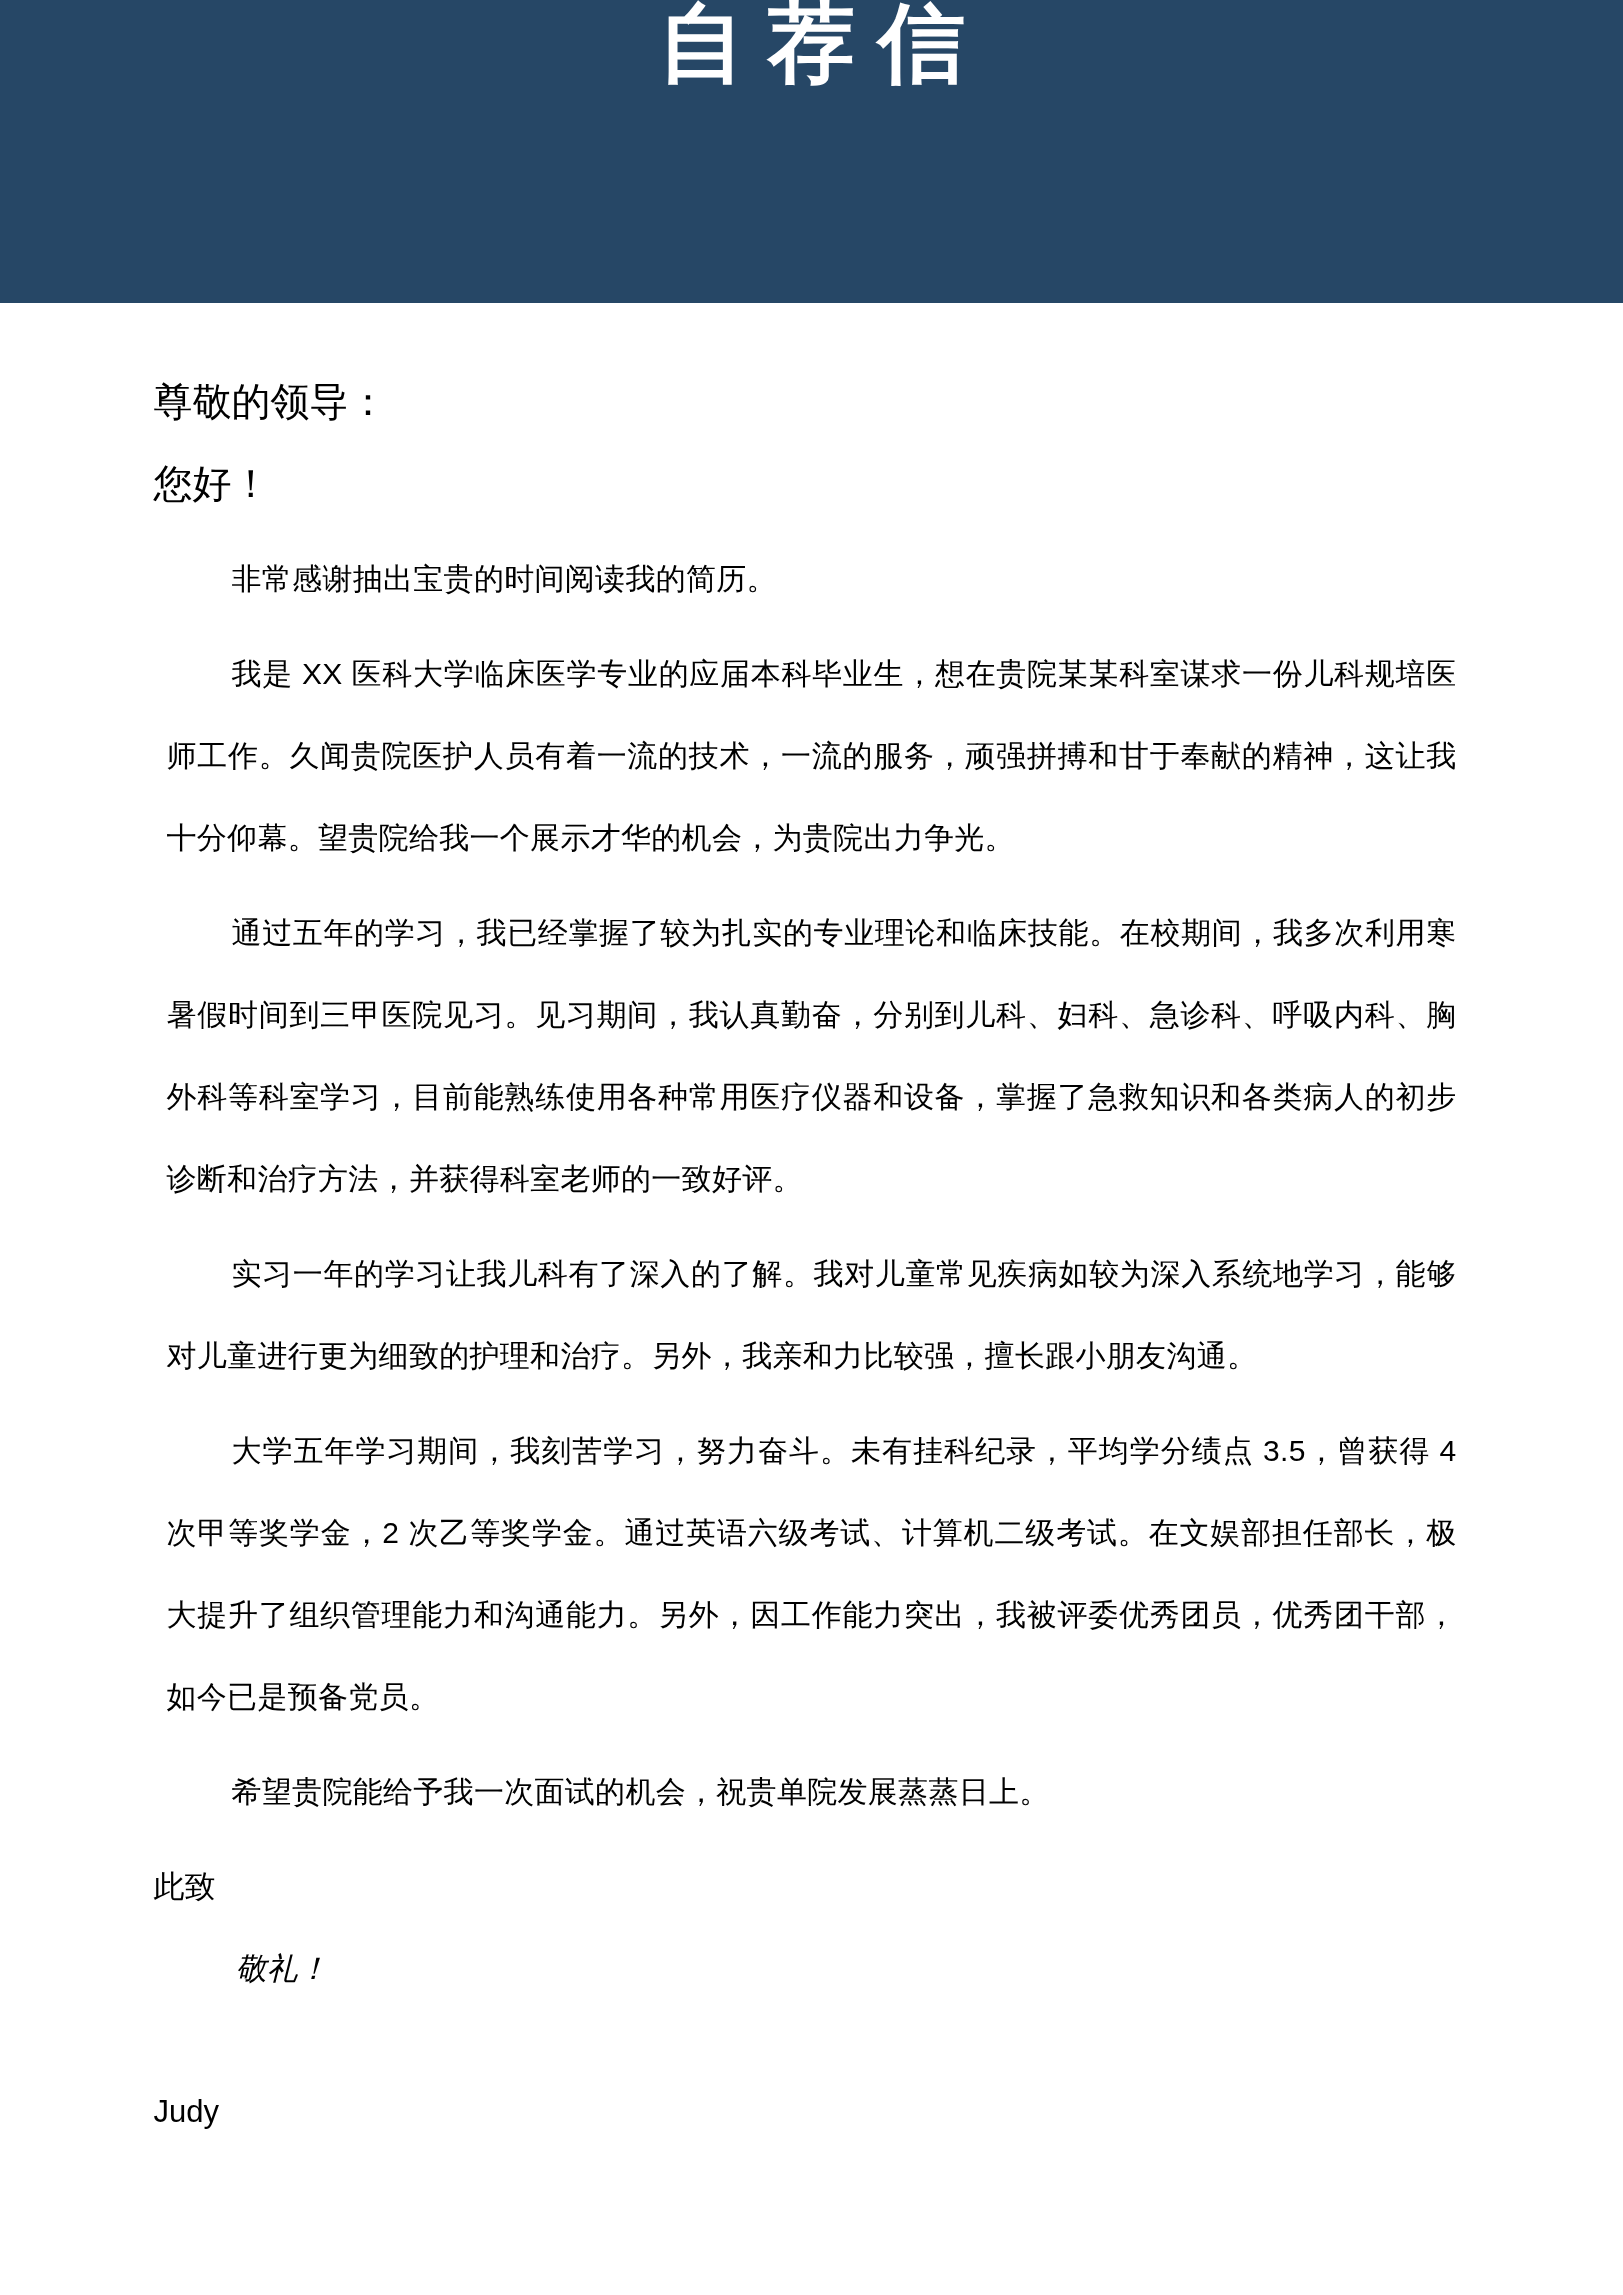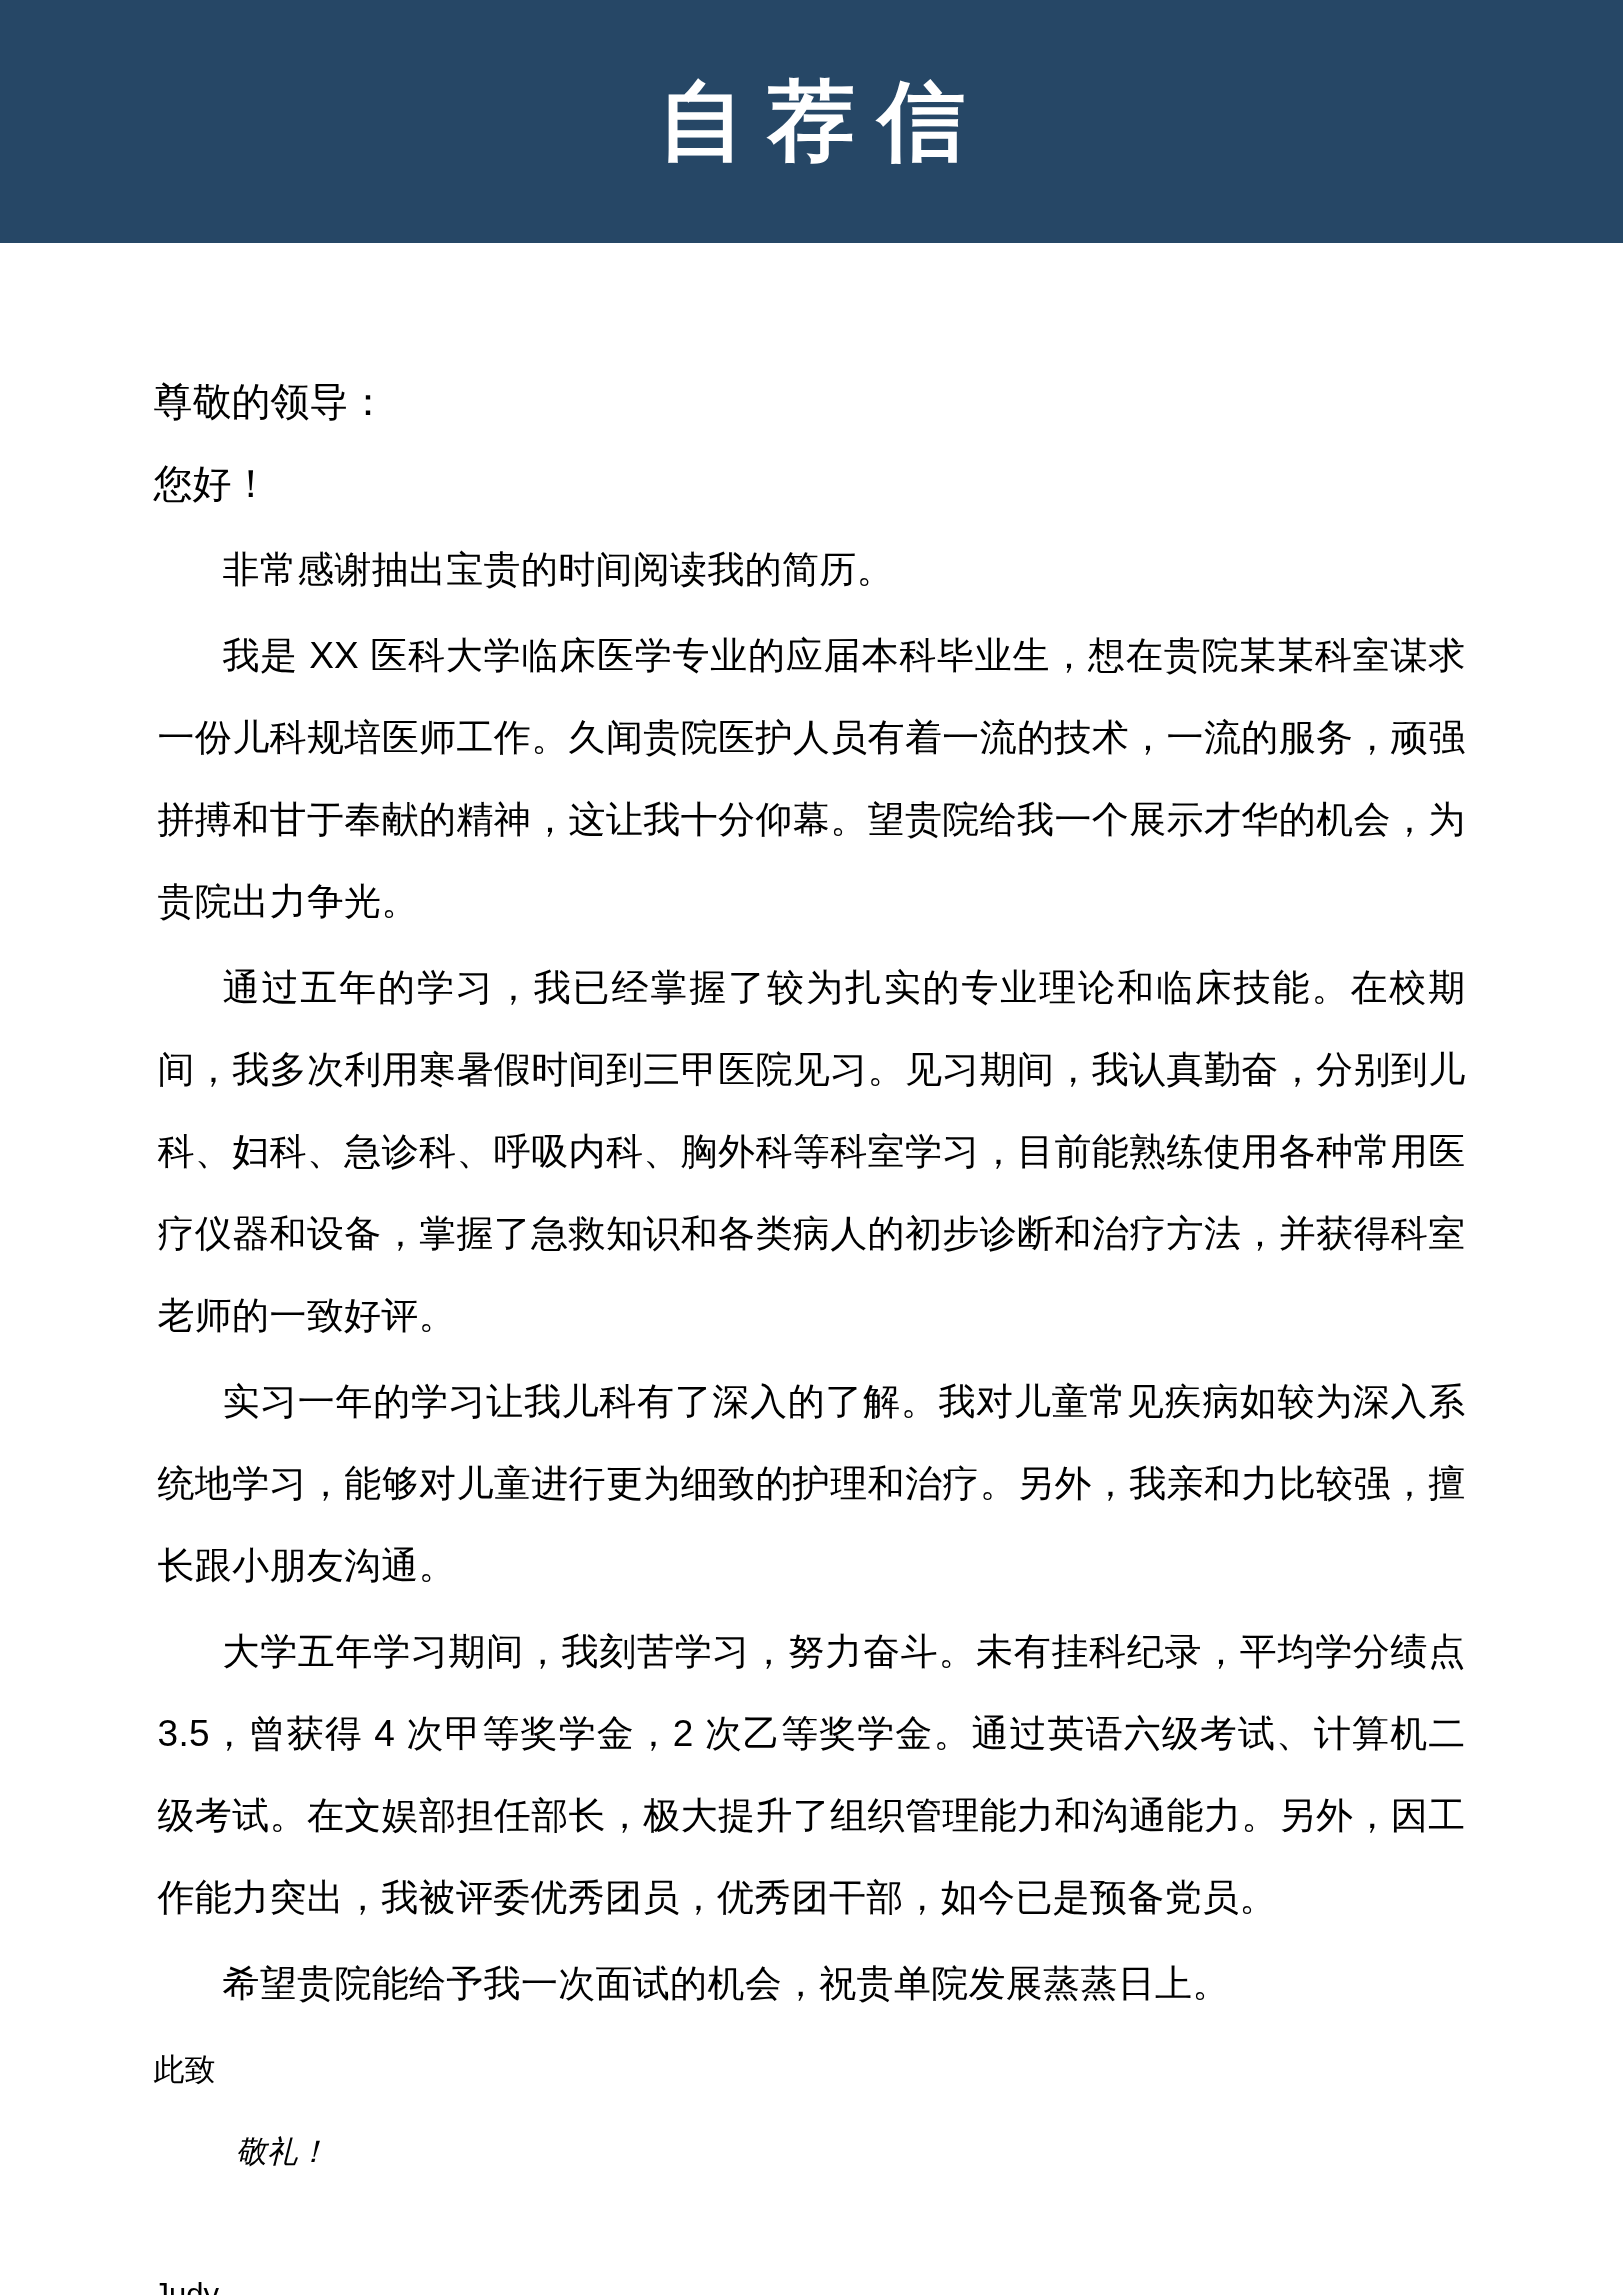--- a/index.html
+++ b/index.html
@@ -17,24 +17,24 @@
     overflow: hidden;
     font-family: "Liberation Sans", "DejaVu Sans", sans-serif;
   }
 
   
   .header-banner {
     position: absolute;
     top: 0;
     left: 0;
     width: 1623px;
-    height: 243px;
+    height: 303px;
     background: #264766;
     display: flex;
-    align-items: center;
+    align-items: flex-start;
     justify-content: center;
   }
 
   .header-title {
     color: #ffffff;
     font-size: 87px;
     font-weight: bold;
     letter-spacing: 23px;
     line-height: 1;
     text-indent: 23px;
@@ -54,23 +54,23 @@
   }
 
   .content-column {
     margin: 0 auto;
     width: 1316px;
     padding-top: 58px;
     color: #000000;
   }
 
   .para {
-    font-size: 37px;
+    font-size: 30px;
     line-height: 82px;
-    margin: 4px;
+    margin: 13px;
     text-align: justify;
     text-justify: inter-character;
     letter-spacing: 0.3px;
     word-break: break-all;
   }
 
   .para.indent {
     text-indent: 65px;
   }
 

